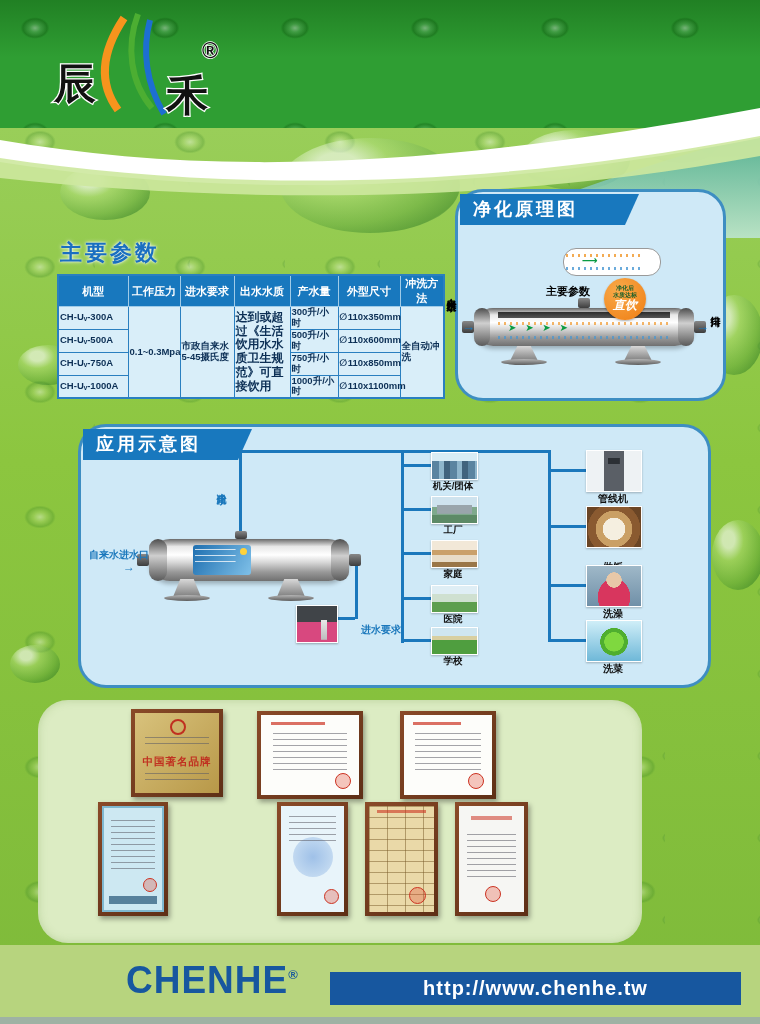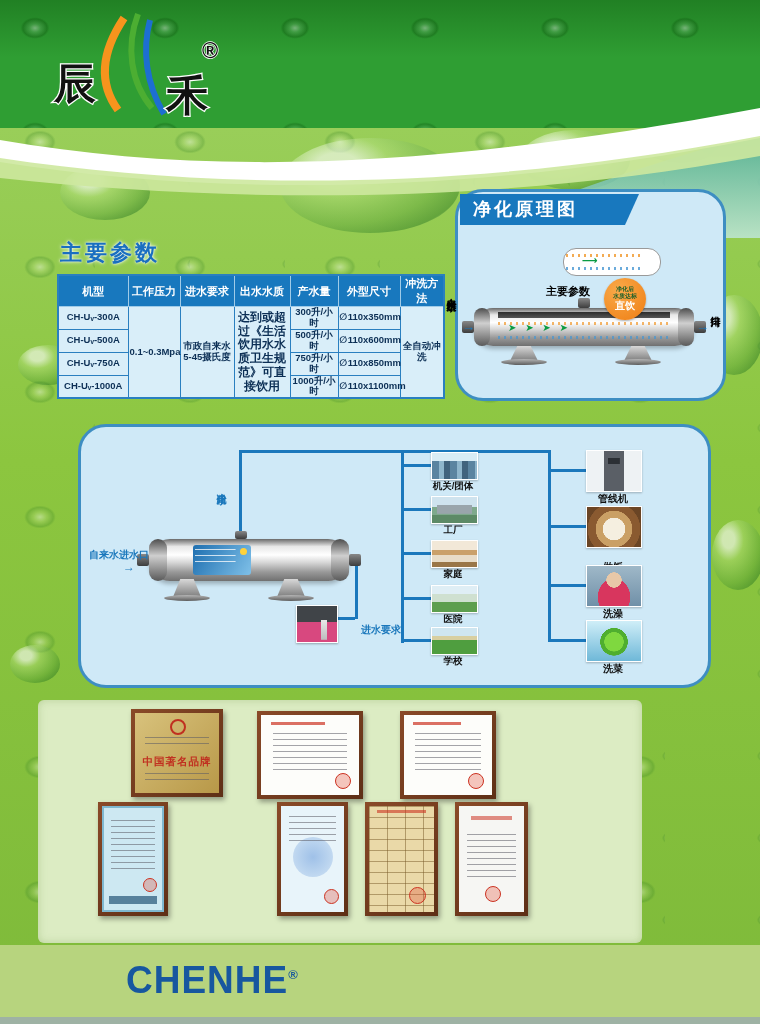--- a/index.html
+++ b/index.html
@@ -27,21 +27,21 @@
     letter-spacing:2px;text-shadow:1px 2px 2px rgba(0,60,0,.55);white-space:nowrap;}
   .swoosh{position:absolute;left:0;top:98px;z-index:1;}
   
   .specs-title{position:absolute;left:60px;top:238px;z-index:2;font-size:22px;font-weight:bold;color:#1a6fc0;
     letter-spacing:3px;text-shadow:0 0 2px #fff,0 0 4px rgba(255,255,255,.8);}
   table.specs{position:absolute;left:57px;top:274px;width:386px;z-index:2;border-collapse:collapse;
     border:2px solid #2a7fc0;table-layout:fixed;}
   table.specs th{background:#1878be;color:#fff;font-size:11px;font-weight:bold;height:24px;
     border:1px solid #9fcbe8;padding:0;}
   table.specs td{background:#d9eef9;color:#0c2f55;font-size:9.5px;font-weight:bold;height:21px;
-    border:1px solid #2a7fc0;text-align:center;padding:0 1px;line-height:1.15;}
+    border:1px solid #2a7fc0;text-align:left;padding:0 1px;line-height:1.15;}
   
   .panel{position:absolute;background:#cfe9f7;border:3px solid #3e8ec2;border-radius:28px;z-index:2;}
   .ptab{position:absolute;background:#1878be;color:#fff;font-weight:bold;font-size:18px;line-height:31px;
     padding-left:13px;letter-spacing:3px;clip-path:polygon(0 0,100% 0,calc(100% - 14px) 100%,0 100%);}
   .vlabel{writing-mode:vertical-rl;text-orientation:upright;font-weight:bold;letter-spacing:1px;}
   .pipe{position:absolute;background:#1b78bc;}
   .arrow-blue{position:absolute;color:#1878be;font-weight:bold;}
   
   .vessel-body{position:absolute;border-radius:19px;
     background:linear-gradient(180deg,#6a6a6a 0%,#e8e8e8 18%,#ffffff 38%,#d9d9d9 55%,#9a9a9a 78%,#707070 100%);
@@ -53,21 +53,21 @@
     clip-path:polygon(26% 0,74% 0,100% 100%,0 100%);}
   .legplate{position:absolute;width:46px;height:6px;border-radius:50%;background:linear-gradient(180deg,#b5b5b5,#5d5d5d);}
   .greenarrow{position:absolute;color:#0a9b43;font-size:10px;font-weight:bold;letter-spacing:3px;}
   
   .ph,.ph2{position:absolute;border:1px solid #ffffff;box-shadow:0 1px 2px rgba(0,0,0,.25);}
   .ph{width:45px;height:26px;}
   .ph2{width:54px;height:40px;}
   .ph-label{position:absolute;text-align:center;font-size:10px;font-weight:bold;color:#111;}
   
   .certs-panel{position:absolute;left:38px;top:700px;width:604px;height:243px;z-index:2;
-    background:#dcecc3;border-radius:6px;box-shadow:inset 0 0 8px rgba(120,160,80,.35);}
+    background:#dcecc3;border-radius:30px;box-shadow:inset 0 0 8px rgba(120,160,80,.35);}
   .frame{position:absolute;padding:4px;background:linear-gradient(135deg,#8a4a28,#5e2f16);
     box-shadow:2px 3px 5px rgba(0,0,0,.35);}
   .cert{width:100%;height:100%;position:relative;overflow:hidden;}
   .cert-lines{position:absolute;left:12%;right:12%;
     background-image:repeating-linear-gradient(180deg,rgba(90,90,100,.55) 0 1px,transparent 1px 6px);}
   .seal{position:absolute;border-radius:50%;border:1.5px solid #cc3322;background:rgba(225,70,45,.30);}
   
   .footer{position:absolute;left:0;top:945px;width:760px;height:79px;background:#b7d47e;z-index:3;}
   .footer-strip{position:absolute;left:0;top:72px;width:760px;height:7px;background:#9eb2a4;}
   .brand{position:absolute;left:126px;top:14px;font-size:37px;font-weight:bold;color:#17579f;
@@ -78,21 +78,21 @@
   .wm-company{position:absolute;left:6px;top:470px;width:748px;z-index:30;pointer-events:none;
     font-size:62px;font-weight:600;letter-spacing:1px;white-space:nowrap;
     color:rgba(255,255,255,.10);-webkit-text-stroke:1.5px rgba(255,255,255,.55);}
   .wm-site{position:absolute;left:477px;top:988px;z-index:31;pointer-events:none;
     font-size:30px;color:#f08300;opacity:.95;}
   .badge{position:absolute;width:42px;height:42px;border-radius:50%;z-index:3;
     background:radial-gradient(circle at 35% 30%,#f9aa4a,#ef7d12);
     display:flex;flex-direction:column;align-items:center;justify-content:center;line-height:1.15;
     box-shadow:0 1px 2px rgba(0,0,0,.3);}
   .badge .b1,.badge .b2{font-size:6px;color:#185f2b;font-weight:bold;}
-  .badge .b3{font-size:10px;color:#fff;font-weight:bold;}
+  .badge .b3{font-size:12px;color:#fff;font-weight:bold;font-style:italic;}
 </style>
 </head>
 <body>
 
 <div class="page">
 
   <div class="texture"></div>
 
   <div class="blob" style="left:280px;top:138px;width:180px;height:95px;"></div>
   <div class="blob" style="left:520px;top:130px;width:110px;height:60px;"></div>
@@ -211,20 +211,21 @@
       <div class="legplate" style="left:141px;top:51px;"></div>
     </div>
 
     <div class="vlabel" style="position:absolute;left:-14px;top:98px;font-size:10px;color:#000;">自来水进水口</div>
     <span class="arrow-blue" style="left:4px;top:127px;font-size:13px;">→</span>
     <span class="arrow-blue" style="left:238px;top:127px;font-size:13px;">→</span>
     <div class="vlabel" style="position:absolute;left:250px;top:116px;font-size:10px;color:#000;">排污口</div>
   </div>
 
   <div class="panel" style="left:78px;top:424px;width:627px;height:258px;">
+    <div class="ptab" style="left:2px;top:2px;width:156px;height:31px;">应用示意图</div>
 
     <div class="pipe" style="left:158px;top:23px;width:3px;height:93px;"></div>
     <div class="pipe" style="left:158px;top:23px;width:312px;height:3px;"></div>
     <div class="pipe" style="left:320px;top:23px;width:3px;height:193px;"></div>
     <div class="pipe" style="left:323px;top:37px;width:27px;height:3px;"></div>
     <div class="pipe" style="left:323px;top:81px;width:27px;height:3px;"></div>
     <div class="pipe" style="left:323px;top:125px;width:27px;height:3px;"></div>
     <div class="pipe" style="left:323px;top:170px;width:27px;height:3px;"></div>
     <div class="pipe" style="left:323px;top:212px;width:27px;height:3px;"></div>
     <div class="pipe" style="left:467px;top:23px;width:3px;height:192px;"></div>
@@ -336,17 +337,18 @@
       <div class="cert" style="background:#f6f6f3;">
         <div style="position:absolute;left:18%;top:10px;width:64%;height:4px;background:#cc3322;opacity:.55;"></div>
         <div class="cert-lines" style="top:28px;height:44px;"></div>
         <div class="seal" style="left:50%;bottom:10px;width:14px;height:14px;margin-left:-7px;"></div>
       </div>
     </div>
   </div>
 
   <div class="footer">
     <div class="brand"><span>CHENHE</span><sup>®</sup></div>
+    <div class="urlbar">http://www.chenhe.tw</div>
     <div class="footer-strip"></div>
   </div>
 
 
 </div>
 
 </body></html>

